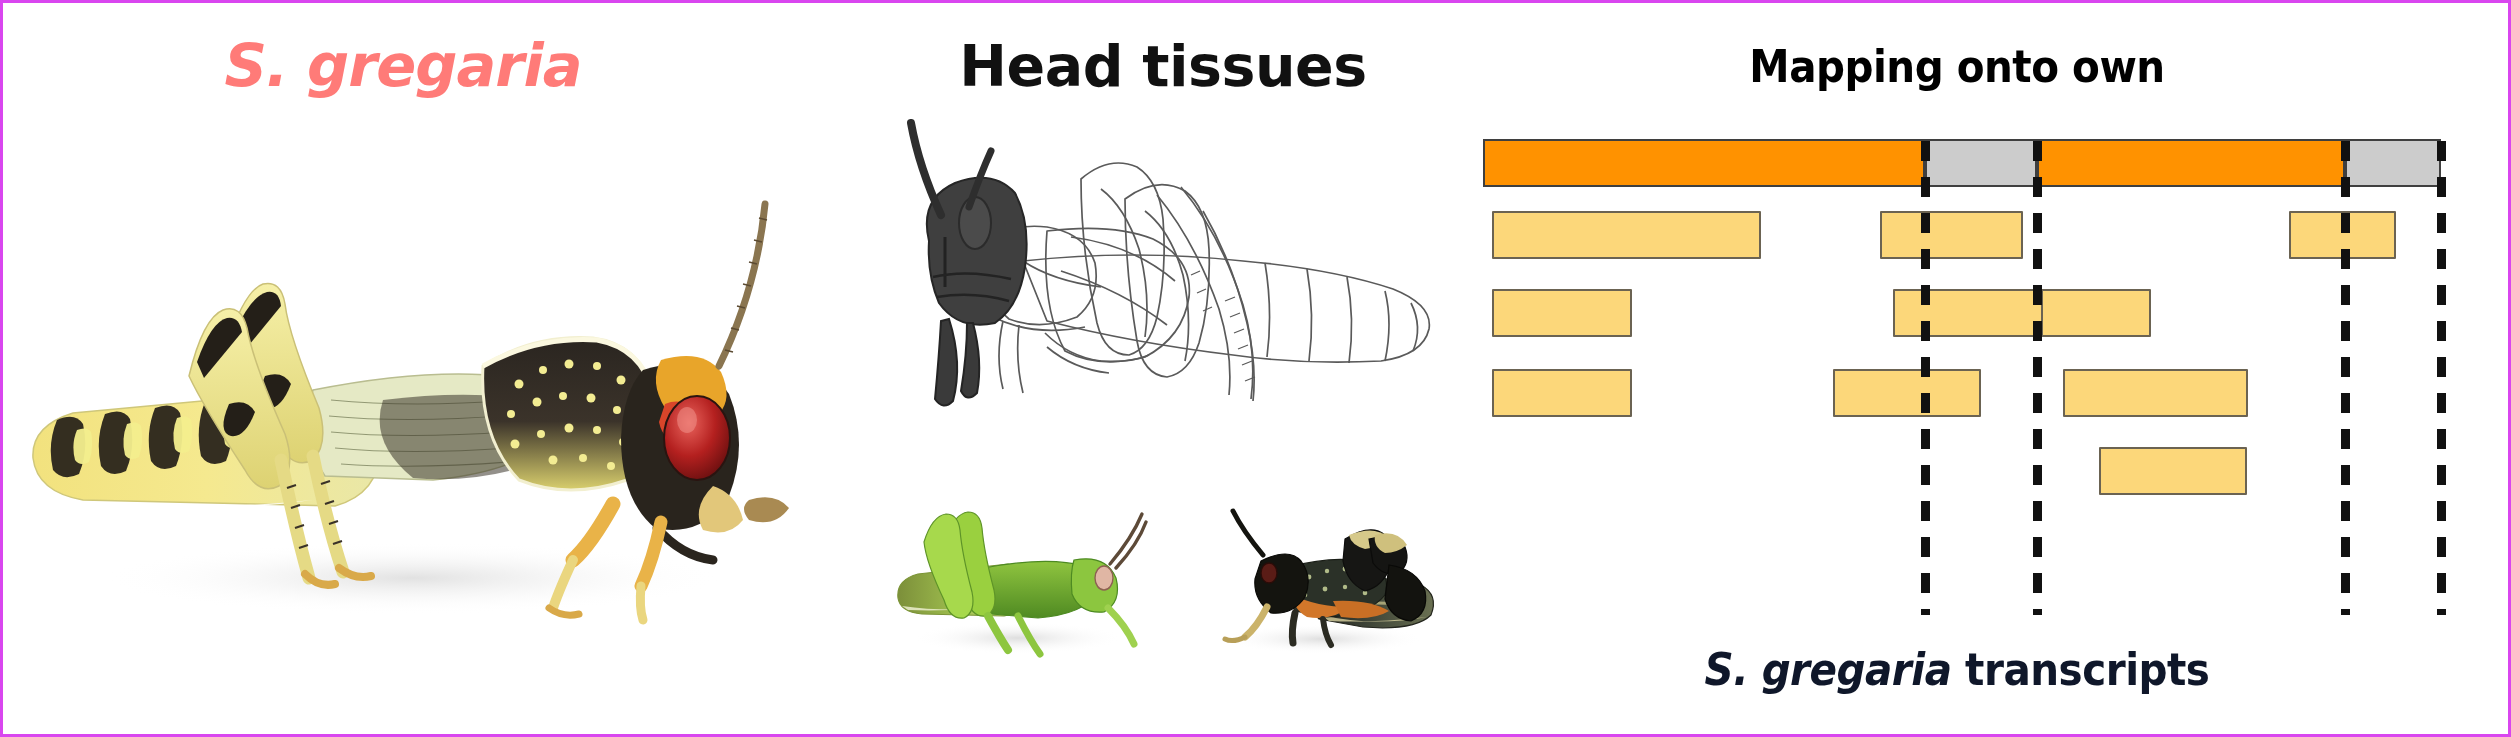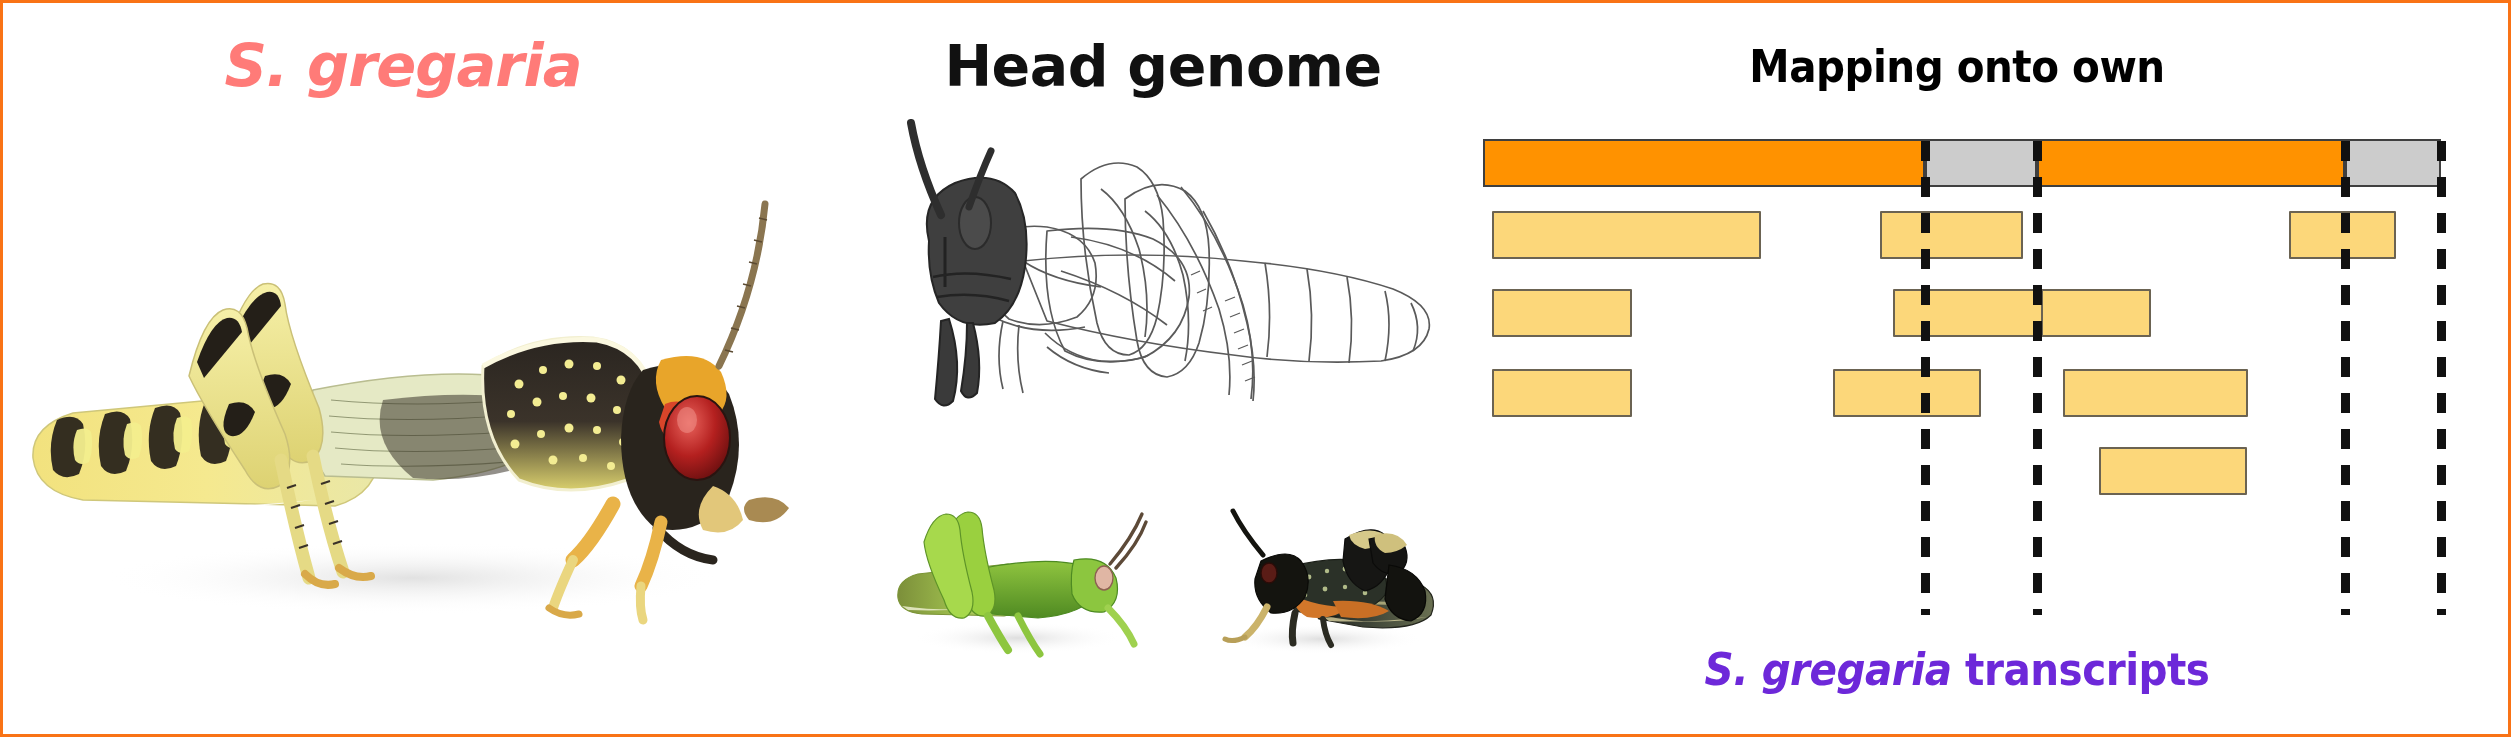--- a/index.html
+++ b/index.html
@@ -1,19 +1,19 @@
 <!DOCTYPE html>
 <html><head>
 <meta charset="utf-8">
 <style>
   html,body{margin:0;padding:0;background:#ffffff;}
   body{font-family:"Liberation Sans",sans-serif;}
   #figure{
     position:relative;width:2511px;height:737px;background:#ffffff;
-    border:3px solid #f97316;box-sizing:border-box;overflow:hidden;
+    border:3px solid #d946ef;box-sizing:border-box;overflow:hidden;
   }
   .panel{position:absolute;top:0;height:100%;}
   
   #panel-specimen{left:0;width:800px;}
   #specimen-title{
     position:absolute;left:0;top:28px;width:800px;text-align:center;
     font-family:"DejaVu Sans",sans-serif;
     font-style:italic;font-weight:bold;font-size:59px;letter-spacing:-1px;
     color:#ff7b78;
   }
@@ -33,21 +33,21 @@
   #mapping-title{
     position:absolute;left:0;top:14px;width:988px;text-align:center;
     font-family:"DejaVu Sans Condensed","DejaVu Sans",sans-serif;
     font-weight:bold;font-size:45px;line-height:48px;color:#000000;
     letter-spacing:-0.5px;
   }
   #mapping-title .sp{font-style:italic;}
   #mapping-caption{
     position:absolute;left:0;top:614px;width:988px;text-align:center;
     font-family:"DejaVu Sans Condensed","DejaVu Sans",sans-serif;
-    font-weight:bold;font-size:45px;color:#6d28d9;letter-spacing:-0.5px;
+    font-weight:bold;font-size:45px;color:#0f172a;letter-spacing:-0.5px;
   }
   #mapping-caption .sp{font-style:italic;}
   #track-area{position:absolute;left:0;top:0;width:988px;height:737px;}
   .genome-seg{position:absolute;box-sizing:border-box;border:2px solid #3f3f3f;}
   .tx-block{
     position:absolute;box-sizing:border-box;
     border:2px solid #6b6352;border-radius:1px;
   }
   .dashline{position:absolute;width:9px;background-image:
     repeating-linear-gradient(to bottom,#111 0 20px,transparent 20px 36px);}
@@ -174,21 +174,21 @@
       <path d="M560 452 Q546 482 540 500" stroke="#ead67f" stroke-width="10" fill="none" stroke-linecap="round"></path>
       <path d="M536 500 q14 10 30 6" stroke="#d9a949" stroke-width="7" fill="none" stroke-linecap="round"></path>
       <path d="M648 414 Q640 452 628 478" stroke="#e9b348" stroke-width="13" fill="none" stroke-linecap="round"></path>
       <path d="M628 478 Q626 500 630 512" stroke="#ead67f" stroke-width="9" fill="none" stroke-linecap="round"></path>
       <path d="M736 392 q26 -8 40 8 q-14 20 -40 12 q-10 -12 0 -20z" fill="#a98a52"></path>
     </svg>
   </div>
 
   <div class="panel" id="panel-tissues">
 
-    <div id="tissues-title">Head genome</div>
+    <div id="tissues-title">Head tissues</div>
 
     <svg id="locust-outline" viewBox="0 0 660 300">
       <g fill="none" stroke="#5a5a5a" stroke-width="1.7" stroke-linejoin="round">
 
         <path d="M190 150 Q300 138 410 150 Q500 158 560 178 Q600 194 596 218
                  Q590 244 548 250 Q470 254 400 244 Q300 232 214 210 Z"></path>
         <path d="M432 152 Q440 200 434 246"></path>
         <path d="M474 158 Q482 204 476 250"></path>
         <path d="M514 166 Q522 208 516 252"></path>
         <path d="M552 180 Q560 212 552 250"></path>

